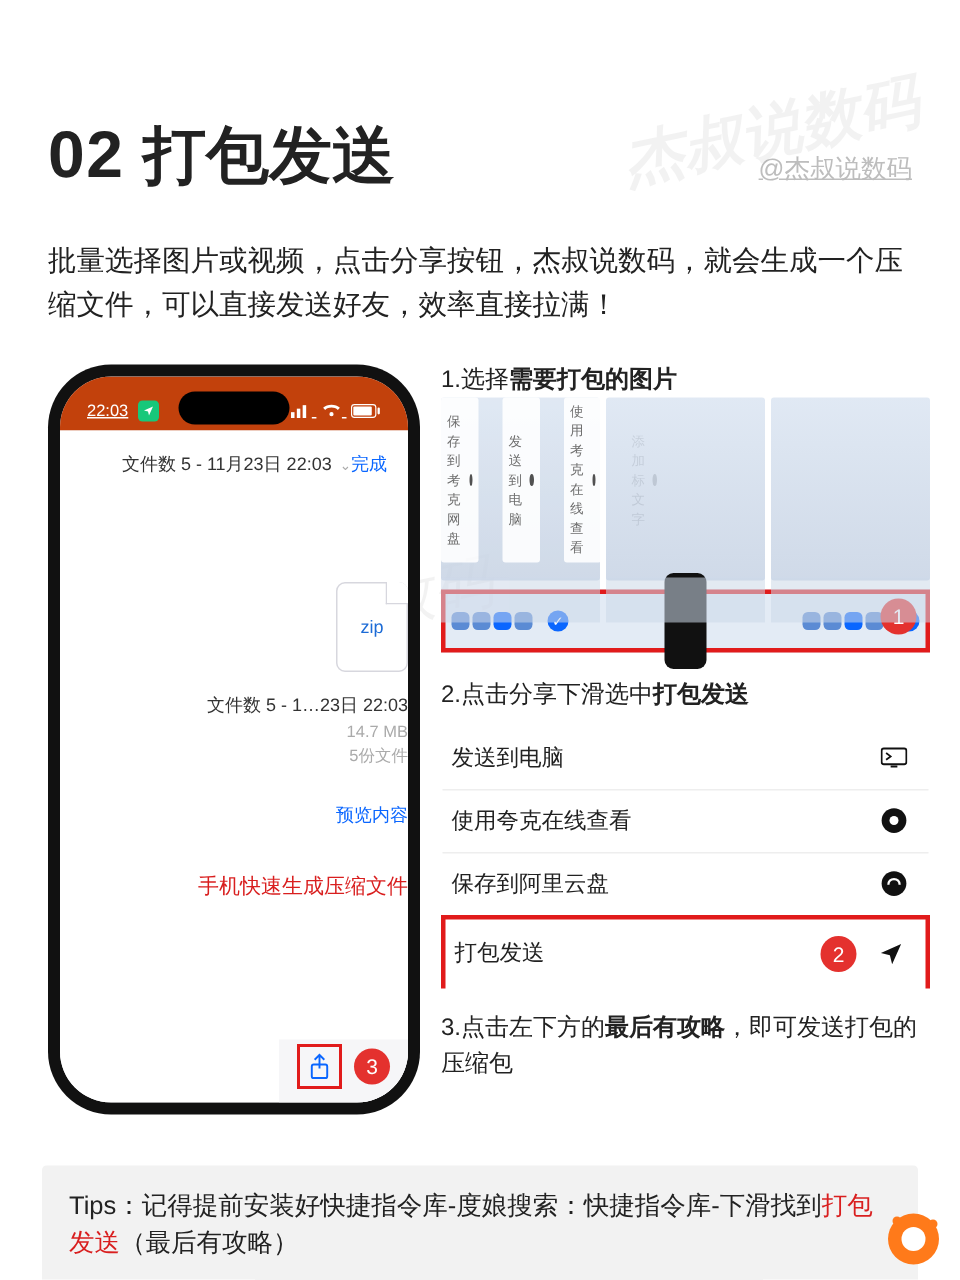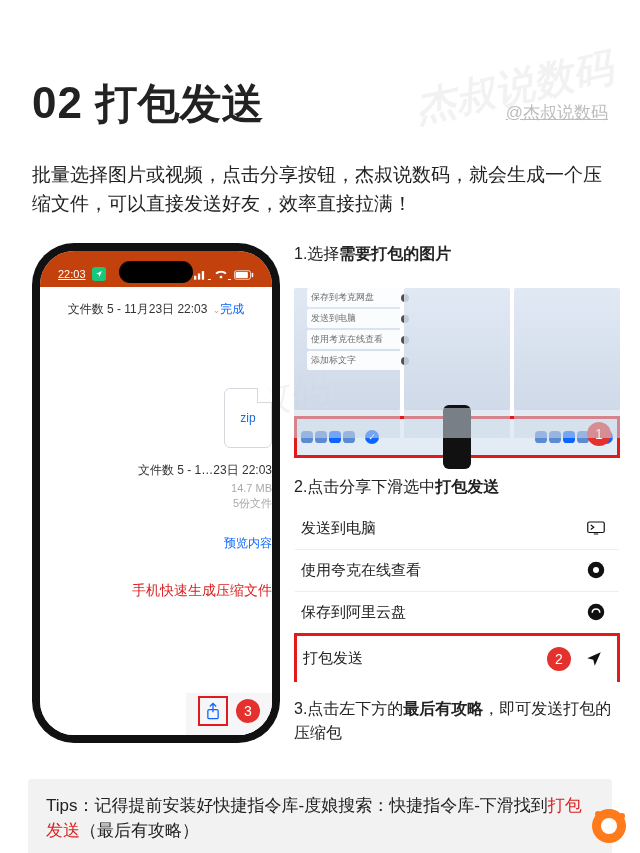--- a/index.html
+++ b/index.html
@@ -99,21 +99,21 @@
     justify-content: space-between;
     align-items: center;
     text-decoration: underline;
   }
   .status-left { display:flex; align-items:center; gap:6px;}
   .loc-dot { width:14px; height:14px; background:#17c87a; border-radius:3px; display:flex; align-items:center;justify-content:center;color:#fff;font-size:9px;}
   .green-dot { width:8px;height:8px;border:1.5px solid #36c;border-radius:50%; margin-left:24px;}
   .status-right svg { vertical-align:middle;}
   .sheet-header {
     display:flex;
-    justify-content:center;
+    justify-content:flex-end;
     align-items:center;
     font-size:12px;
     padding: 14px 14px 10px 14px;
     background:#fff;
   }
   .sheet-title { color:#333; font-weight:500;}
   .sheet-done { color:#0a66ff; font-weight:500;}
   .chev { font-size:9px; color:#aaa; margin-left:2px;}
   .sheet-body {
     flex:1;
@@ -169,21 +169,21 @@
     border-radius:50%;
     background:#e4312e;
     color:#fff;
     display:flex;align-items:center;justify-content:center;
     font-size:14px;
     font-weight:500;
   }
   .badge-3{ margin-left:8px;}
   
   .right-col { flex:1; font-size:16px;}
-  .step-line { margin-bottom:23px; line-height:1.4;}
+  .step-line { margin-bottom:0; line-height:1.4;}
   .step-line b{font-weight:700;}
   .shot1 {
     width:100%;
     height:170px;
     position:relative;
     margin-bottom:18px;
   }
   .shot1-grid{
     display:flex;
     gap:4px;
@@ -192,24 +192,24 @@
   }
   .thumb{
     flex:1;
     background:linear-gradient(#dbe5f2,#c7d3e4);
     border-radius:2px;
     position:relative;
     opacity:0.85;
   }
   .menu-col{
     position:absolute;
-    top:0; left:13px;
+    top:0; left:0;
     width:100%;
-    display:flex;flex-direction:column;
-    gap:2px;
+    display:flex;flex-direction:row;
+    gap:16px;
     font-size:9px;
   }
   .menu-item{background:rgba(255,255,255,0.9);padding:3px 4px;border-radius:2px;display:flex;justify-content:space-between;align-items:center;color:#555;}
   .menu-item .dot{width:8px;height:8px;border-radius:50%;background:#333;}
   .red-frame1{
     border:3px solid #e11b1b;
     height:42px;
     width:100%;
     position:absolute;
     bottom:0;

